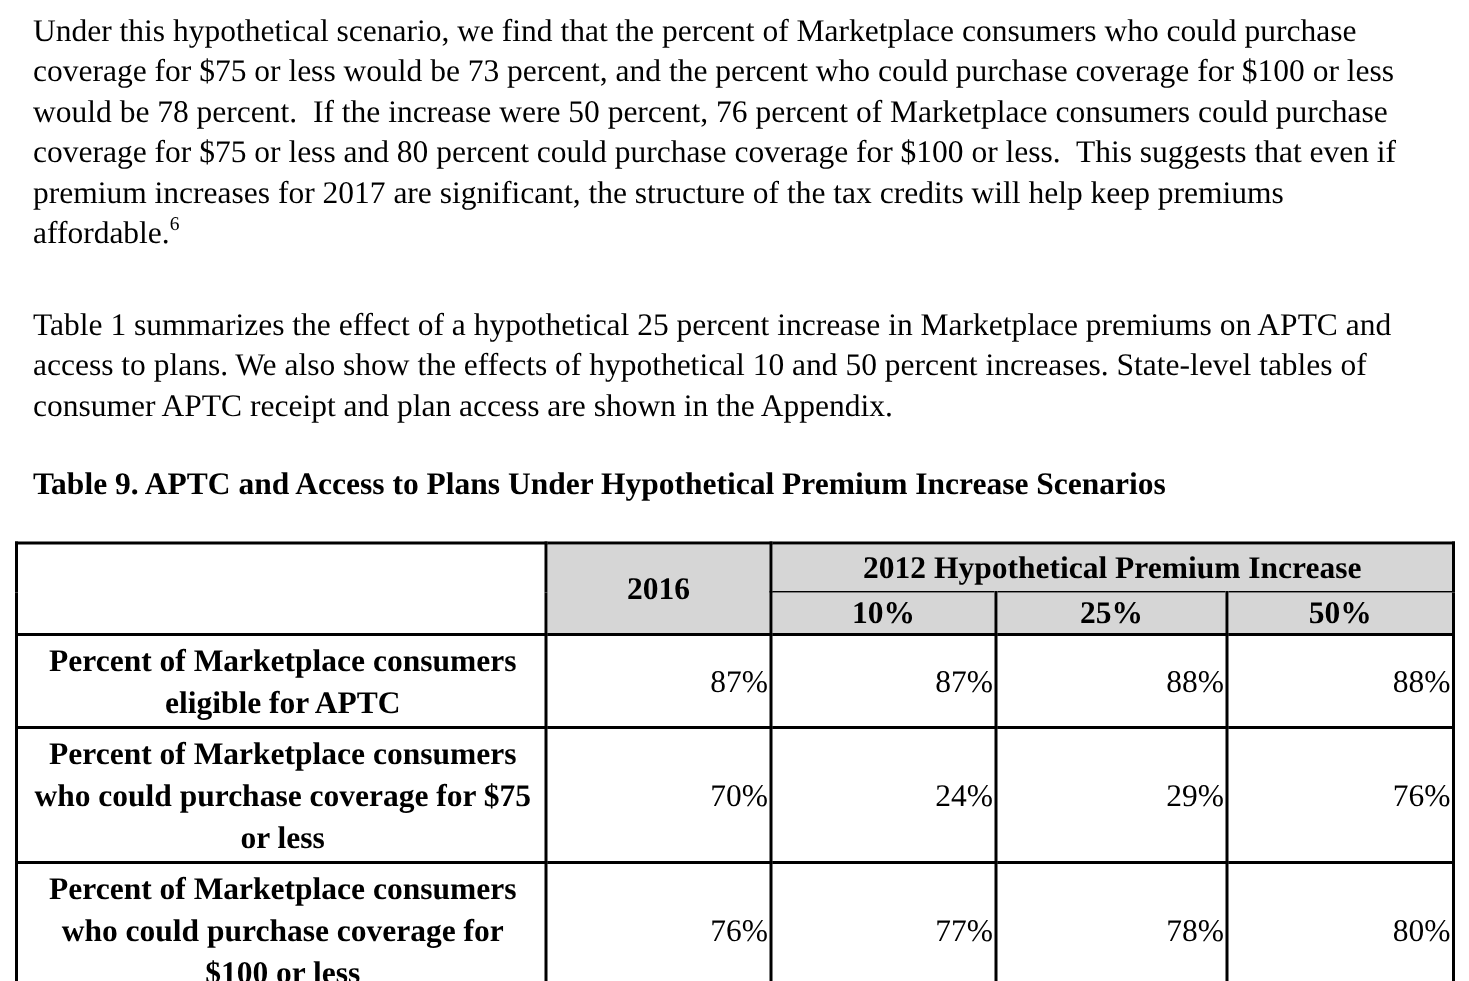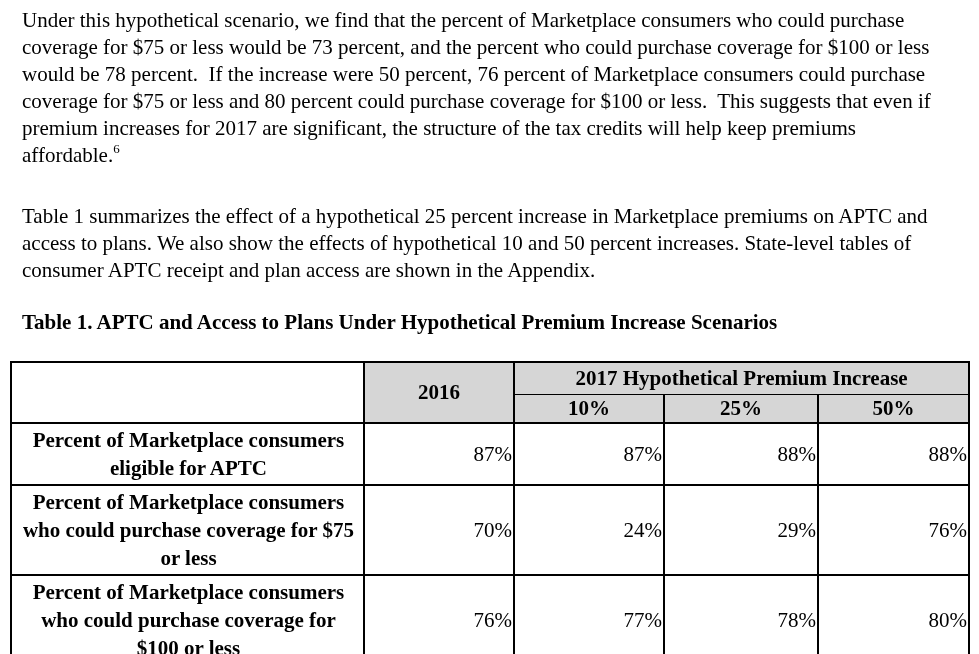--- a/index.html
+++ b/index.html
@@ -75,35 +75,35 @@
 </style>
 </head>
 <body>
 
 <div class="page">
 
   <p class="body-text para-1"><span>Under this hypothetical scenario, we find that the percent of Marketplace consumers who could purchase coverage for $75 or less would be 73 percent, and the percent who could purchase coverage for $100 or less would be 78 percent.  If the increase were 50 percent, 76 percent of Marketplace consumers could purchase coverage for $75 or less and 80 percent could purchase coverage for $100 or less.  This suggests that even if premium increases for 2017 are significant, the structure of the tax credits will help keep premiums affordable.</span><sup class="fnref">6</sup></p>
 
   <p class="body-text para-2">Table 1 summarizes the effect of a hypothetical 25 percent increase in Marketplace premiums on APTC and access to plans. We also show the effects of hypothetical 10 and 50 percent increases. State-level tables of consumer APTC receipt and plan access are shown in the Appendix.</p>
 
-  <p class="table-title">Table 1. APTC and Access to Plans Under Hypothetical Premium Increase Scenarios</p>
+  <p class="table-title">Table 9. APTC and Access to Plans Under Hypothetical Premium Increase Scenarios</p>
 
   <table class="t1">
     <colgroup>
       <col style="width:353px">
       <col style="width:150px">
       <col style="width:150px">
       <col style="width:154px">
       <col style="width:151px">
     </colgroup>
     <thead>
       <tr>
         <th class="corner-cell" rowspan="2"></th>
         <th class="shaded" rowspan="2">2016</th>
-        <th class="shaded group-cell" colspan="3">2017 Hypothetical Premium Increase</th>
+        <th class="shaded group-cell" colspan="3">2012 Hypothetical Premium Increase</th>
       </tr>
       <tr>
         <th class="shaded sub-cell">10%</th>
         <th class="shaded sub-cell">25%</th>
         <th class="shaded sub-cell">50%</th>
       </tr>
     </thead>
     <tbody>
       <tr class="data-row-1">
         <td class="row-label">Percent of Marketplace consumers eligible for APTC</td>

